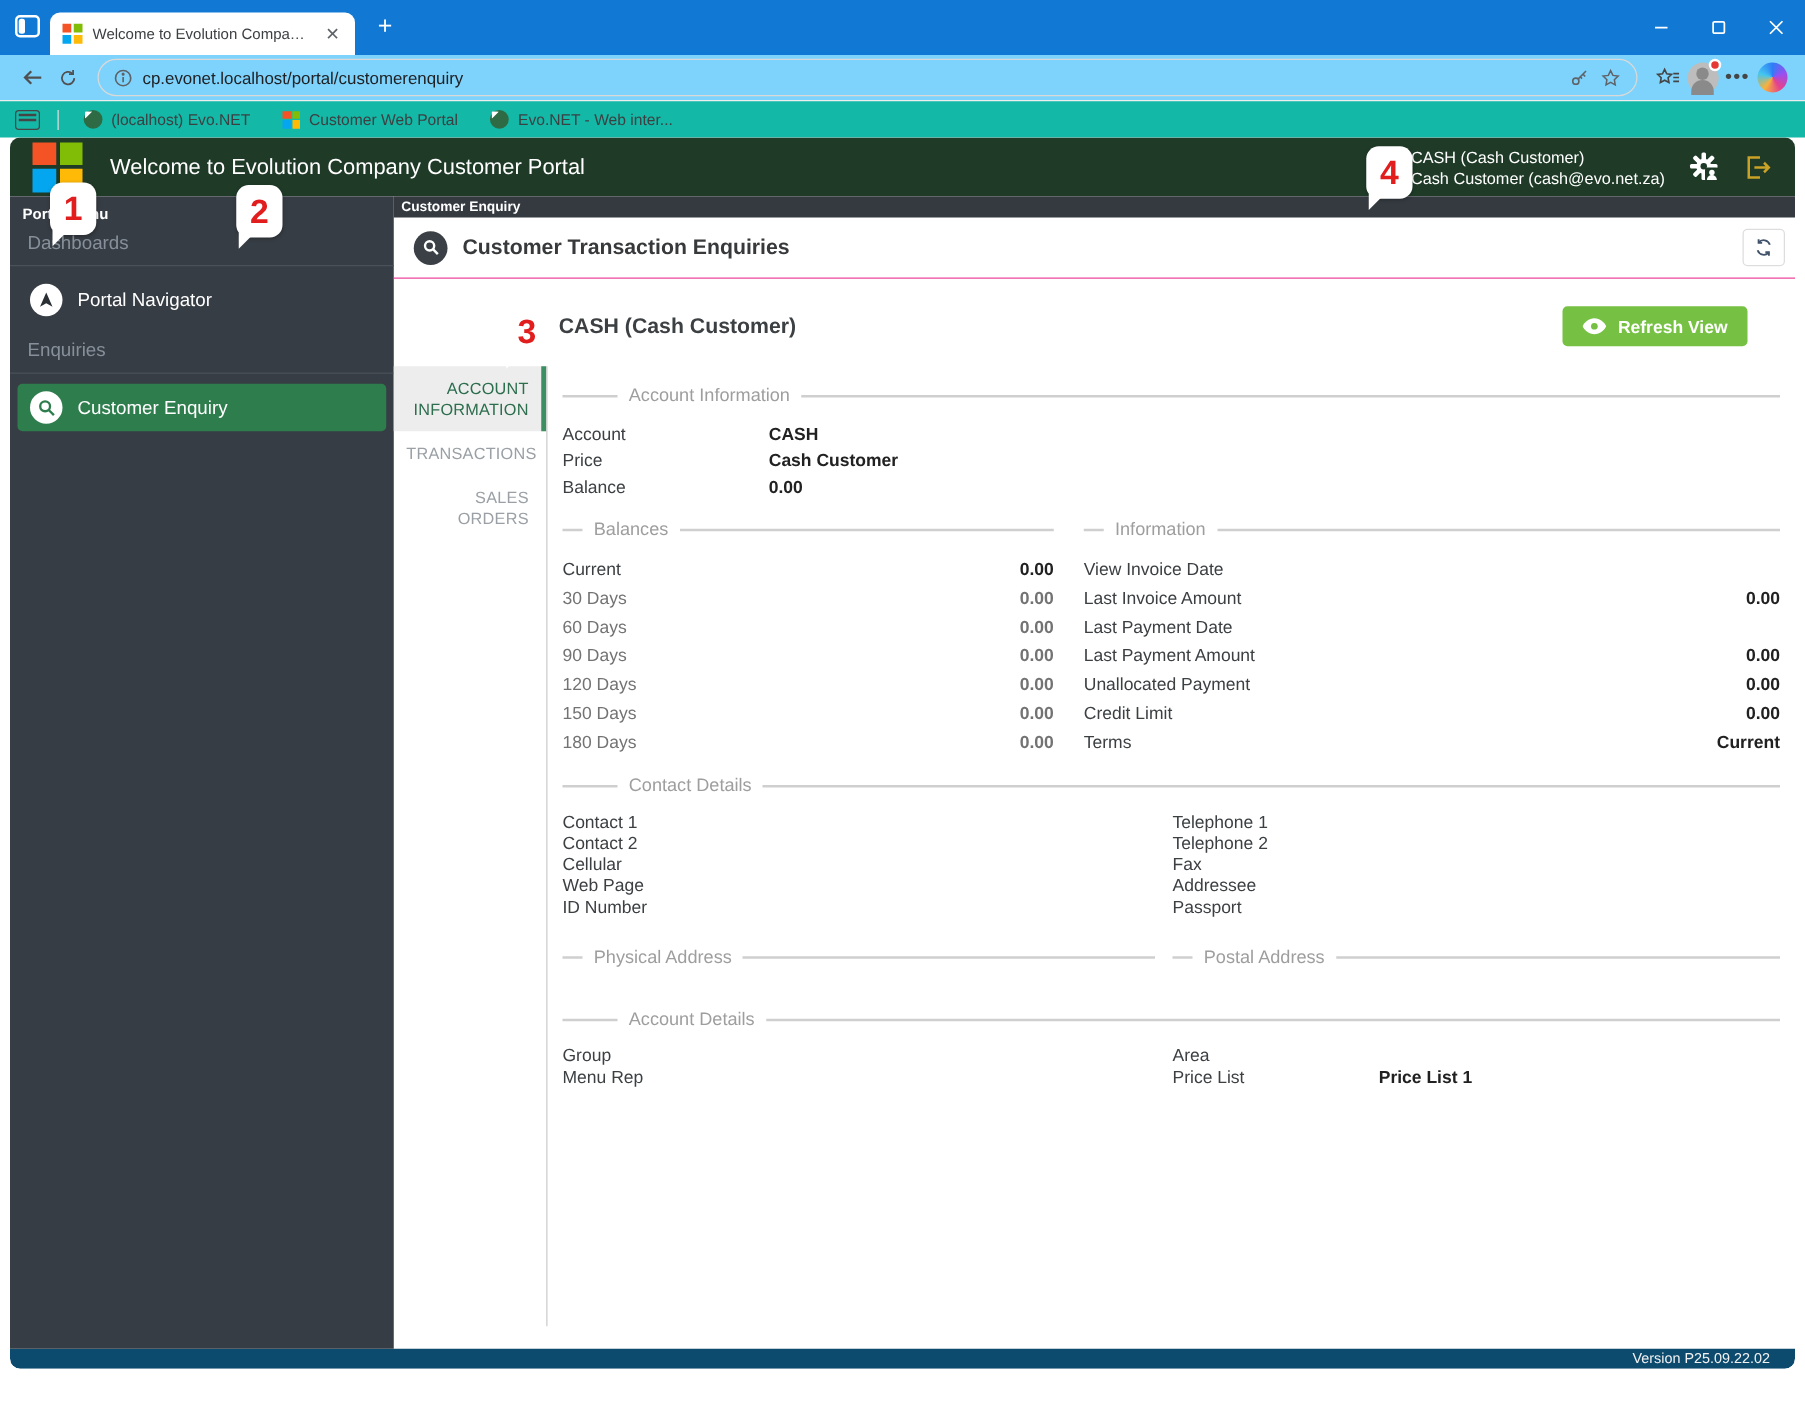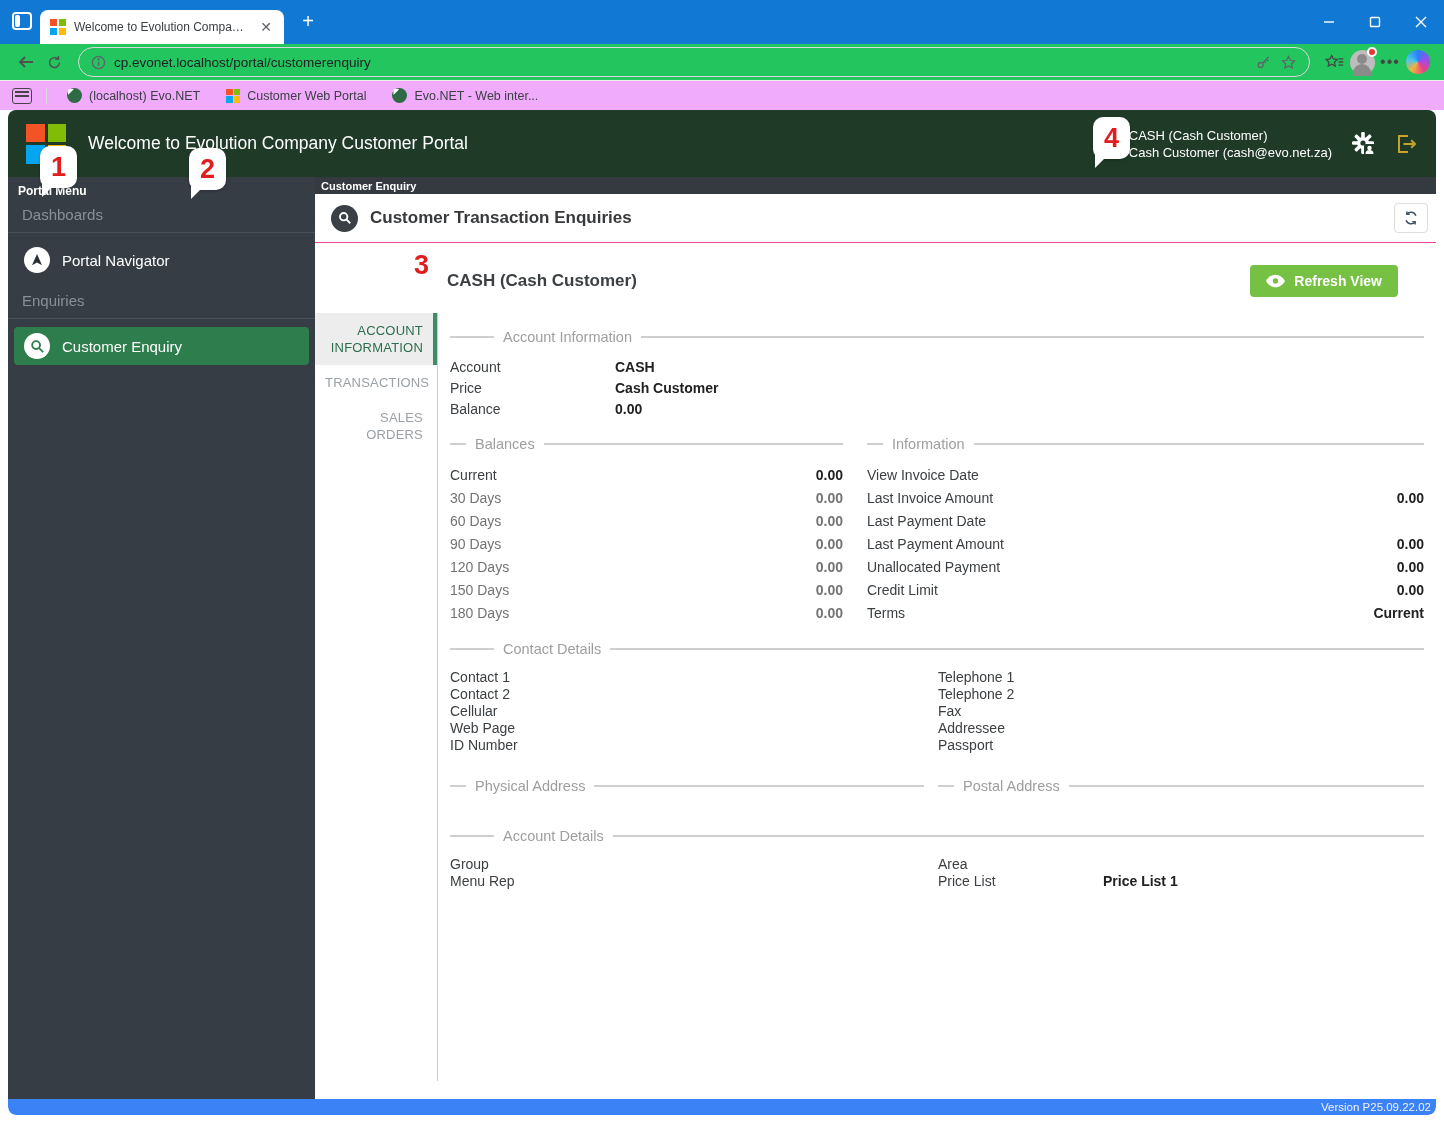--- a/index.html
+++ b/index.html
@@ -25,54 +25,54 @@
   .win-btn { width:46px; height:44px; display:flex; align-items:center; justify-content:center;
     color:#fff; font-size:15px; }
   .msgrid { display:grid; grid-template-columns:1fr 1fr; }
   .msgrid span { display:block; }
   .msgrid.sz16 { width:16px; height:16px; gap:1.5px; }
   .msgrid.sz14 { width:14px; height:14px; gap:1px; }
   .msgrid.sz40 { width:40px; height:40px; gap:3px; }
   .msgrid .c1{background:#f35325;} .msgrid .c2{background:#81bc06;}
   .msgrid .c3{background:#05a6f0;} .msgrid .c4{background:#ffba08;}
 
-  .navbar { height:37px; background:#22c55e; display:flex; align-items:center; padding:0 12px;
+  .navbar { height:37px; background:#7dd3fc; display:flex; align-items:center; padding:0 12px;
     border-bottom:1px solid #ededed; }
   .nav-icon { width:28px; height:28px; display:flex; align-items:center; justify-content:center; }
   .urlpill { flex:1; height:30px; border:1px solid #d9d9d9; border-radius:16px; margin:0 10px;
     display:flex; align-items:center; padding:0 12px; gap:8px; }
   .url-text { font-size:13.5px; color:#202124; flex:1; }
   .avatar { width:25px; height:25px; border-radius:50%; background:#bdbdbd; position:relative;
     overflow:visible; }
   .avatar::before { content:""; position:absolute; left:7.5px; top:4px; width:10px; height:10px;
     border-radius:50%; background:#8a8a8a; }
   .avatar::after { content:""; position:absolute; left:3.5px; top:14px; width:18px; height:12px;
     border-radius:9px 9px 0 0; background:#8a8a8a; }
   .avatar .dot { position:absolute; right:-2px; top:-3px; width:10px; height:10px;
     border-radius:50%; background:#e53935; border:2px solid #fff; }
   .copilot { width:24px; height:24px; border-radius:50%;
     background:conic-gradient(#2f7df6,#9a4ef0,#e5418c,#f6b23c,#43c6f0,#2f7df6); }
   .dots { font-size:16px; color:#454545; letter-spacing:1px; }
 
-  .bookmarks { height:29px; background:#f0abfc; display:flex; align-items:center; padding:0 12px;
+  .bookmarks { height:29px; background:#14b8a6; display:flex; align-items:center; padding:0 12px;
     gap:14px; }
   .bm-sep { width:1px; height:16px; background:#dcdcdc; }
   .bm-item { display:flex; align-items:center; gap:7px; font-size:12.5px; color:#3c4043;
     padding:3px 6px; border-radius:4px; }
   .evo-circle { width:15px; height:15px; border-radius:50%; background:#2e6b45; position:relative; }
   .evo-circle::after { content:""; position:absolute; left:1px; top:1px; width:6px; height:6px;
     background:#fff; clip-path:polygon(0 0,100% 0,0 100%); border-radius:1px; }
   .readlist-icon { width:20px; height:16px; border:1.6px solid #454545; border-radius:3px;
     position:relative; }
   .readlist-icon::after { content:""; position:absolute; left:2px; top:2px; right:2px; height:2px;
     background:#454545; box-shadow:0 4px 0 #454545; }
 
   
   .page { margin:0 8px; border-radius:8px; overflow:hidden; }
-  .page-header { height:67px; background:#1f3b27; display:flex; align-items:center;
+  .page-header { height:47px; background:#1f3b27; display:flex; align-items:center;
     padding:0 18px; }
   .page-title { color:#fff; font-size:17.5px; font-weight:500; margin-left:22px; }
   .header-right { margin-left:auto; display:flex; align-items:center; gap:18px; }
   .user-block { text-align:left; color:#fff; font-size:13px; line-height:17px; }
   .page-body { display:flex; height:922px; background:#fff; }
 
   .sidebar { width:307px; background:#373d44; flex-shrink:0; }
   .portal-menu-title { font-size:12px; font-weight:bold; color:#fff; padding:7px 10px 3px; }
   .section-label { font-size:15px; color:#87909a; padding:5px 14px 9px;
     border-bottom:1px solid #4a5158; }
@@ -122,22 +122,22 @@
     color:#3c4043; }
   .bal-row b { color:#212121; }
   .bal-row.red, .bal-row.red b { color:#737373; }
   .halves { display:grid; grid-template-columns:488px 1fr; }
   .halves .h-l { padding-right:14px; }
   .plain-row { font-size:14px; line-height:17px; color:#3c4043; }
   .ad-row { display:grid; grid-template-columns:165px 1fr; font-size:14px; line-height:17px;
     color:#3c4043; }
   .ad-row b { color:#212121; }
 
-  .page-footer { height:16px; background:#3b82f6; display:flex; align-items:center;
-    justify-content:flex-end; padding-right:5px; color:#f2f2f2; font-size:11.5px;
+  .page-footer { height:16px; background:#0c4a6e; display:flex; align-items:center;
+    justify-content:flex-end; padding-right:20px; color:#f2f2f2; font-size:11.5px;
     border-radius:0 0 8px 8px; }
 
   
   .callout { position:absolute; width:37px; height:42px; background:#fff; border-radius:10px;
     display:flex; align-items:center; justify-content:center; color:#e11d1d; font-size:27px;
     font-weight:bold; box-shadow:0 1px 3px rgba(0,0,0,.25); z-index:50; }
   .callout::after { content:""; position:absolute; left:2px; bottom:-9px; width:0; height:0;
     border-top:13px solid #fff; border-right:13px solid transparent; }
   .callout.n1 { left:40px;  top:146px; }
   .callout.n2 { left:189px; top:148px; }

